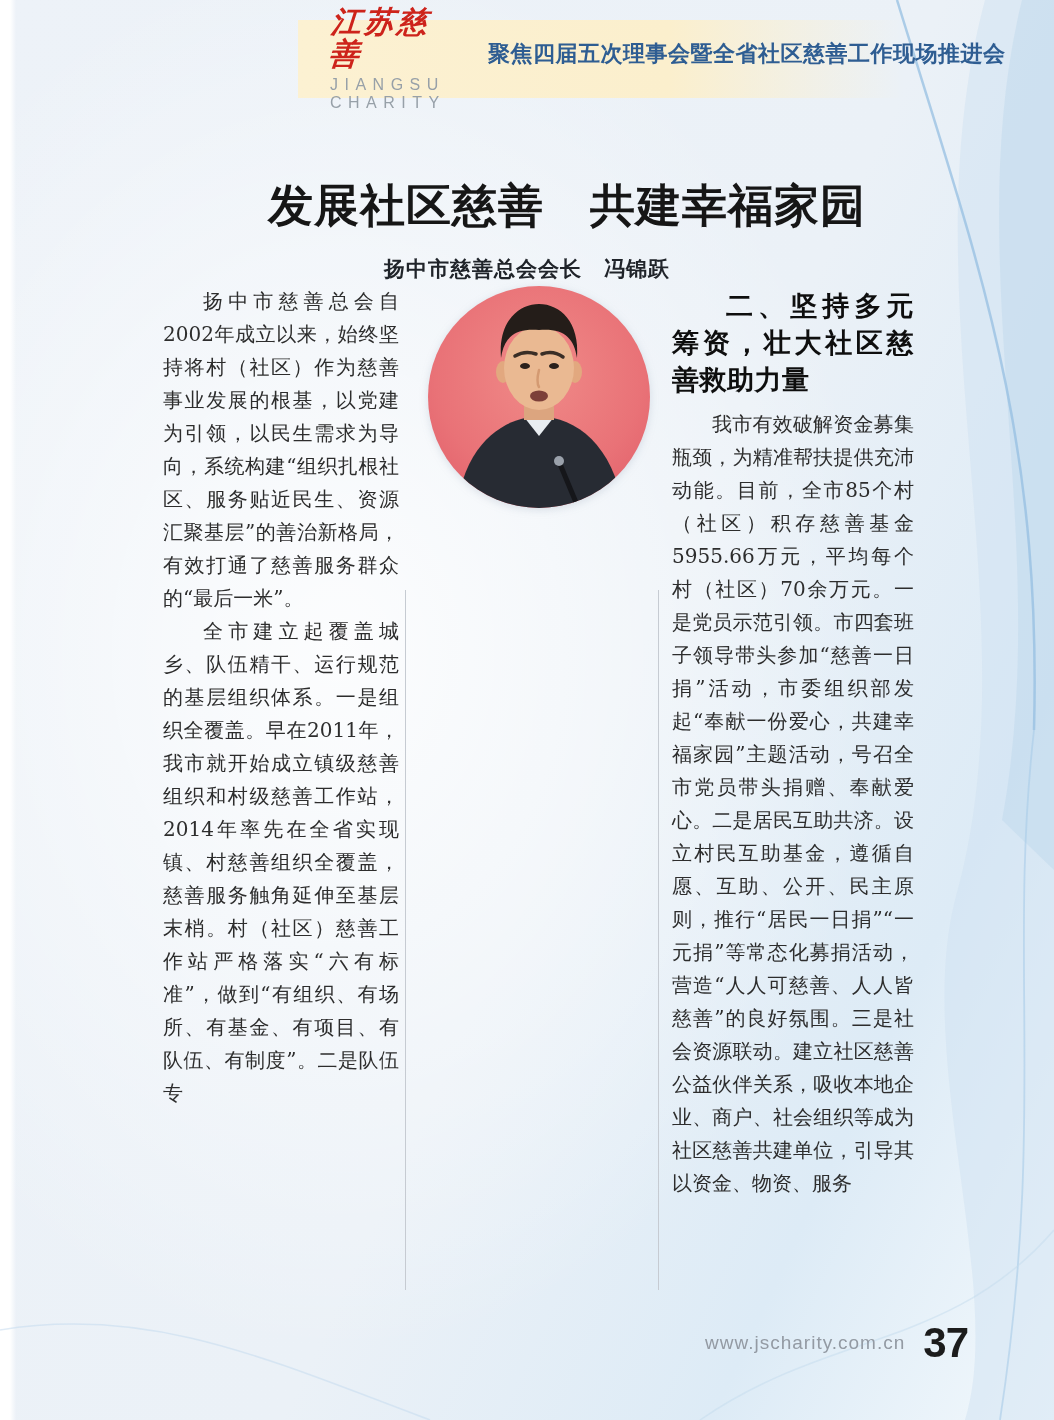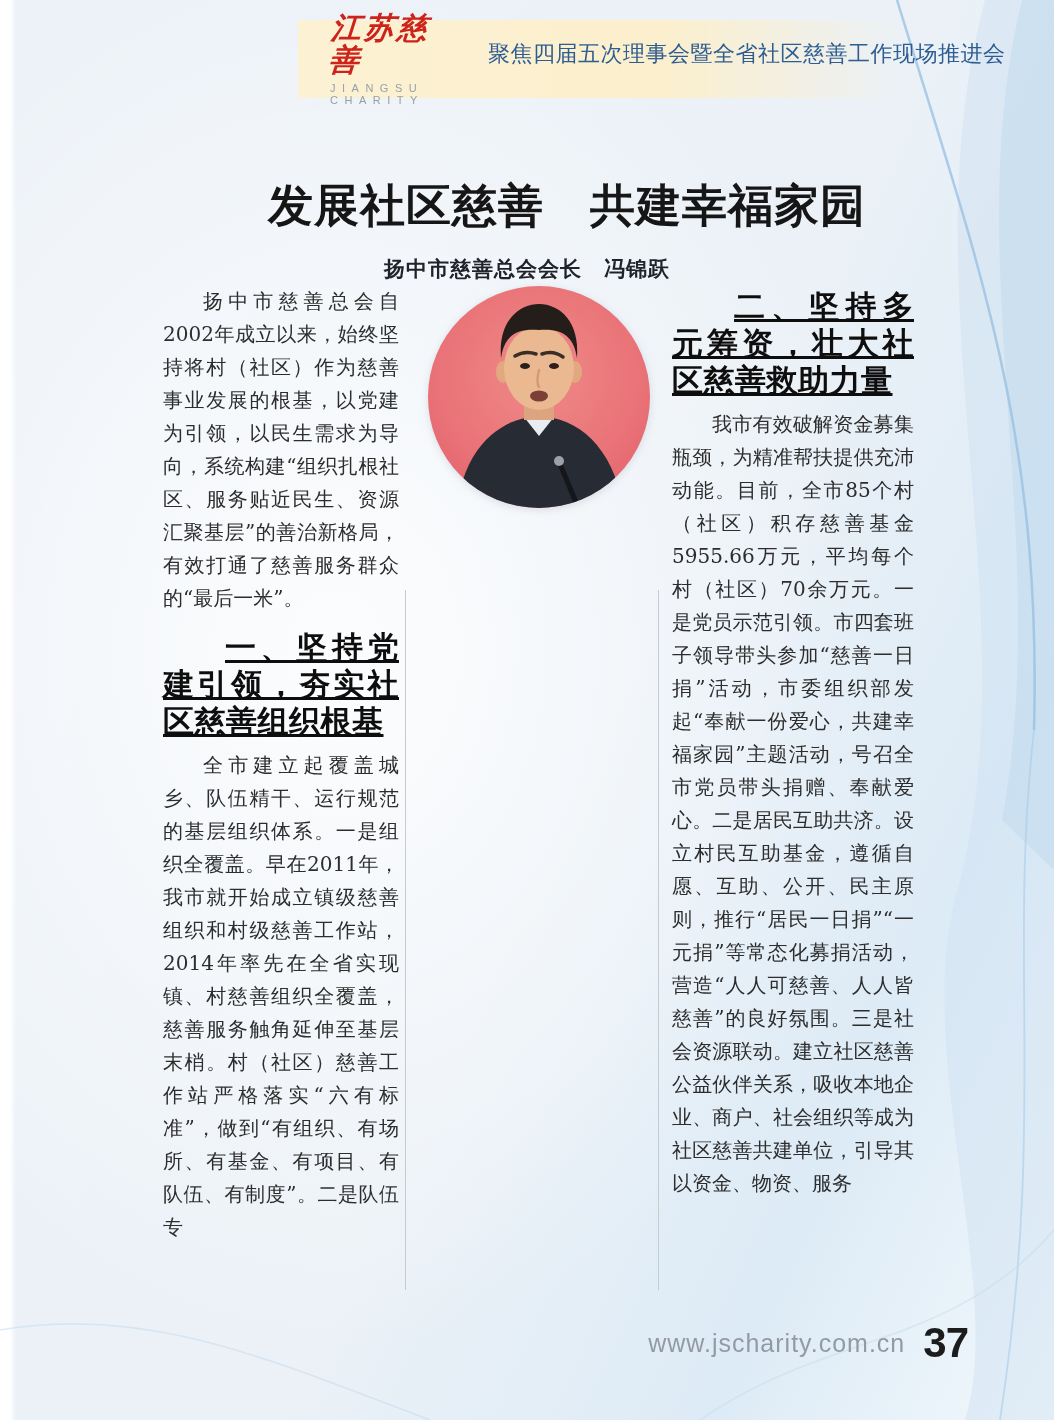--- a/index.html
+++ b/index.html
@@ -18,24 +18,24 @@
     position:absolute;left:298px;top:20px;width:618px;height:78px;
     display:flex;align-items:center;padding-left:32px;box-sizing:border-box;
     background:linear-gradient(90deg,#fcf1d2 0%,#fbefcd 60%,rgba(251,239,205,0) 98%);
   }
   .logo{display:flex;flex-direction:column;justify-content:center;min-width:128px;}
   .logo-cn{
     font-family:"DejaVu Serif","Liberation Serif",serif;
     font-size:30px;font-weight:700;font-style:italic;color:#cd231b;
     letter-spacing:3px;line-height:32px;transform:skewX(-4deg);
   }
-  .logo-en{font-size:11px;color:#97a0a8;letter-spacing:6.5px;margin-top:6px;}
+  .logo-en{font-size:16px;color:#97a0a8;letter-spacing:6.5px;margin-top:6px;}
   .mast-divider{width:2px;height:46px;background:#b9c6d6;margin:0 16px 8px 14px;}
   .mast-headline{
-    font-size:22px;font-weight:400;color:#2e5d92;white-space:nowrap;
+    font-size:22px;font-weight:700;color:#2e5d92;white-space:nowrap;
     letter-spacing:0.5px;padding-bottom:10px;
   }
 
   
   .title{
     position:absolute;left:0;top:176px;width:100%;margin:0;text-align:center;
     font-size:45px;font-weight:800;color:#161616;letter-spacing:1px;padding-left:40px;
   }
   .byline{
     position:absolute;left:0;top:243px;width:100%;text-align:center;
@@ -51,34 +51,34 @@
   .col1{left:163px;top:285px;width:236px;}
   .col2{left:420px;top:577px;width:236px;}
   .col3{left:672px;top:288px;width:242px;}
   .body-p{
     margin:0;font-family:"DejaVu Serif","Liberation Serif",serif;
     font-size:20px;line-height:33px;color:#2d2d2d;
     text-align:justify;text-justify:inter-character;
   }
   .indent{text-indent:2em;}
   .sec-h{
-    margin:14px 0 9px 0;font-size:31px;line-height:37px;font-weight:800;color:#0e0e0e;
-    text-align:justify;text-indent:2em;letter-spacing:0.5px;text-decoration:underline;
+    margin:14px 0 9px 0;font-size:27px;line-height:37px;font-weight:800;color:#0e0e0e;
+    text-align:justify;text-indent:2em;letter-spacing:0.5px;
   }
   .col3 .sec-h{margin-top:0;}
 
   .vdiv{position:absolute;width:1px;background:#c6cbd2;top:590px;height:700px;}
   .vdiv1{left:405px;}
   .vdiv2{left:658px;}
 
   
   .pfooter{
     position:absolute;top:1322px;right:86px;display:flex;align-items:center;gap:18px;
   }
-  .site-url{font-size:25px;color:#939aa3;letter-spacing:1px;}
+  .site-url{font-size:19px;color:#939aa3;letter-spacing:1px;}
   .page-num{font-size:42px;font-weight:800;color:#1c1c1c;letter-spacing:-1px;line-height:42px;text-align:center;}
 </style>
 </head>
 <body>
 
 <div class="page">
 
   <svg class="bg-decor" viewBox="0 0 1054 1420" preserveAspectRatio="none">
     <path d="M985,0 C905,300 1035,620 955,900 C915,1060 1005,1290 965,1420 L1054,1420 L1054,0 Z" fill="#cfe2f1" opacity="0.5"></path>
     <path d="M1022,0 C958,260 1054,540 1002,820 L1054,870 L1054,0 Z" fill="#bdd8ec" opacity="0.45"></path>
@@ -128,21 +128,20 @@
         <path d="M111,84 q-3,12 0,17" stroke="#d49a72" stroke-width="2.5" fill="none" stroke-linecap="round"></path>
         <ellipse cx="111" cy="110" rx="9" ry="5.5" fill="#7c3f38"></ellipse>
         <line x1="152" y1="226" x2="132" y2="178" stroke="#15161a" stroke-width="5"></line>
         <circle cx="131" cy="175" r="5" fill="#9aa1ab"></circle>
       </g>
     </svg>
   </figure>
 
   <div class="col col1">
     <p class="body-p indent">扬中市慈善总会自2002年成立以来，始终坚持将村（社区）作为慈善事业发展的根基，以党建为引领，以民生需求为导向，系统构建“组织扎根社区、服务贴近民生、资源汇聚基层”的善治新格局，有效打通了慈善服务群众的“最后一米”。</p>
-    <h2 class="sec-h">一、坚持党建引领，夯实社区慈善组织根基</h2>
     <p class="body-p indent">全市建立起覆盖城乡、队伍精干、运行规范的基层组织体系。一是组织全覆盖。早在2011年，我市就开始成立镇级慈善组织和村级慈善工作站，2014年率先在全省实现镇、村慈善组织全覆盖，慈善服务触角延伸至基层末梢。村（社区）慈善工作站严格落实“六有标准”，做到“有组织、有场所、有基金、有项目、有队伍、有制度”。二是队伍专</p>
   </div>
 
   <div class="vdiv vdiv1"></div>
 
 
   <div class="vdiv vdiv2"></div>
 
   <div class="col col3">
     <h2 class="sec-h">二、坚持多元筹资，壮大社区慈善救助力量</h2>

